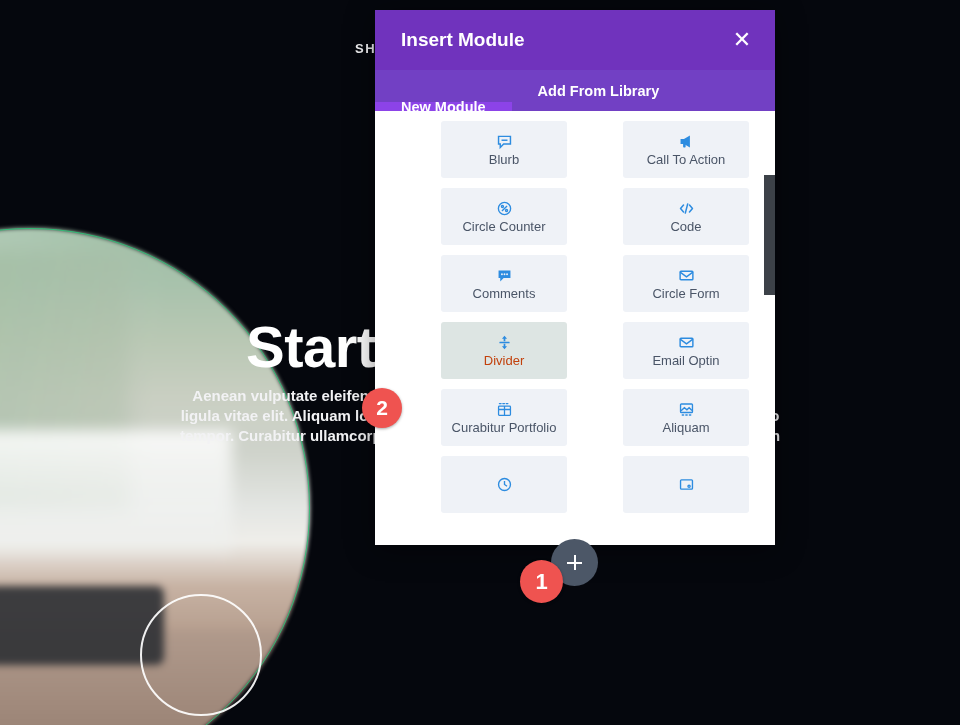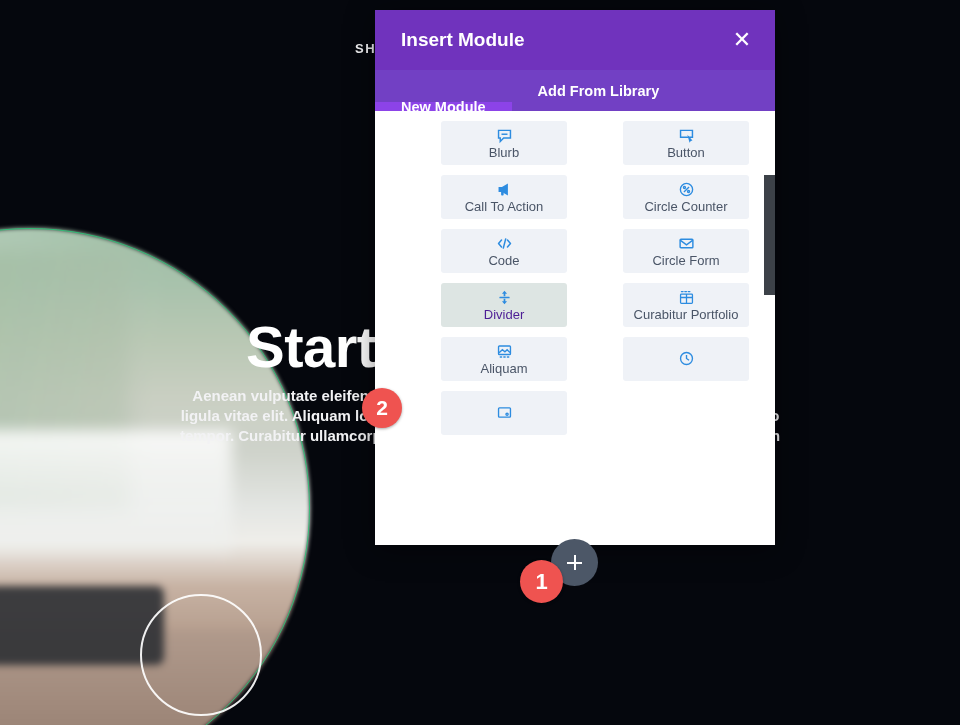--- a/index.html
+++ b/index.html
@@ -221,41 +221,41 @@
     position: absolute;
     left: 0; right: 0; top: 0;
     padding: 10px 26px 0 26px;
     display: grid;
     grid-template-columns: 1fr 1fr;
     gap: 10px 16px;
   }
   .module-tile {
     background: #eff2f7;
     border-radius: 3px;
-    height: 44px;
+    height: 57px;
     display: flex;
     flex-direction: column;
     align-items: center;
     justify-content: center;
     gap: 1px;
     cursor: pointer;
     margin-left: 40px;
   }
   .module-tile.hovered { background: #dde5e3; }
   .module-tile .m-icon {
     color: #2d8ce0;
     width: 18px; height: 18px;
     display: flex; align-items: center; justify-content: center;
   }
   .module-tile .m-icon svg { width: 17px; height: 17px; display:block; }
   .module-tile .m-label {
     font-size: 13px;
     color: #4a5567;
   }
-  .module-tile.hovered .m-label { color: #4c1d95; }
+  .module-tile.hovered .m-label { color: #c2410c; }
 
   
   .modal-scrollbar {
     position: absolute;
     right: 0; top: 0;
     width: 11px; height: 100%;
     background: transparent;
   }
   .modal-scrollthumb {
     position: absolute;
@@ -369,29 +369,20 @@
         <div class="module-tile">
           <span class="m-icon">
             <svg viewBox="0 0 20 20" fill="none" stroke="currentColor" stroke-width="1.7">
               <path d="M3 4h14v9H9l-4 4v-4H3z"></path>
                 <path d="M6.5 8.5h7" stroke-width="1.7"></path>
             </svg>
           </span>
           <span class="m-label">Blurb</span>
         </div>
 
-        <div class="module-tile">
-          <span class="m-icon">
-            <svg viewBox="0 0 20 20" fill="none" stroke="currentColor" stroke-width="1.7">
-              <path d="M3 4h14v8H3z"></path>
-                <path d="M11 9l6 7-2 .4-1.4 2.2L11 9z" fill="currentColor" stroke="none"></path>
-            </svg>
-          </span>
-          <span class="m-label">Button</span>
-        </div>
 
         <div class="module-tile">
           <span class="m-icon">
             <svg viewBox="0 0 20 20" fill="currentColor">
               <path d="M3 7h4l7-4v14l-7-4H3z"></path>
                 <rect x="6" y="11" width="3" height="6" rx="1"></rect>
             </svg>
           </span>
           <span class="m-label">Call To Action</span>
         </div>
@@ -412,20 +403,31 @@
           <span class="m-icon">
             <svg viewBox="0 0 20 20" fill="none" stroke="currentColor" stroke-width="1.8" stroke-linecap="round" stroke-linejoin="round">
               <path d="M6.5 6L3 10l3.5 4"></path>
                 <path d="M13.5 6L17 10l-3.5 4"></path>
                 <path d="M11.4 4.6L8.6 15.4"></path>
             </svg>
           </span>
           <span class="m-label">Code</span>
         </div>
 
+        <div class="module-tile">
+          <span class="m-icon">
+            <svg viewBox="0 0 20 20" fill="currentColor">
+              <path d="M3 4h14v9H9l-4 4v-4H3z"></path>
+              <circle cx="7" cy="8.5" r="1.1" fill="#eff2f7"></circle>
+              <circle cx="10" cy="8.5" r="1.1" fill="#eff2f7"></circle>
+              <circle cx="13" cy="8.5" r="1.1" fill="#eff2f7"></circle>
+            </svg>
+          </span>
+          <span class="m-label">Comments</span>
+        </div>
 
         <div class="module-tile">
           <span class="m-icon">
             <svg viewBox="0 0 20 20" fill="none" stroke="currentColor" stroke-width="1.7">
               <rect x="2.5" y="5" width="15" height="10" rx="1"></rect>
                 <path d="M2.5 6l7.5 5.5L17.5 6"></path>
             </svg>
           </span>
           <span class="m-label">Circle Form</span>
         </div>
@@ -435,20 +437,29 @@
           <span class="m-icon">
             <svg viewBox="0 0 20 20" fill="currentColor">
               <path d="M10 2l3 3.5h-2v3h-2v-3H7L10 2z"></path>
               <rect x="4" y="9.2" width="12" height="1.8" rx="0.4"></rect>
               <path d="M10 18l-3-3.5h2v-3h2v3h2L10 18z"></path>
             </svg>
           </span>
           <span class="m-label">Divider</span>
         </div>
 
+        <div class="module-tile">
+          <span class="m-icon">
+            <svg viewBox="0 0 20 20" fill="none" stroke="currentColor" stroke-width="1.7">
+              <rect x="2.5" y="5" width="15" height="10" rx="1"></rect>
+                <path d="M2.5 6l7.5 5.5L17.5 6"></path>
+            </svg>
+          </span>
+          <span class="m-label">Email Optin</span>
+        </div>
 
         <div class="module-tile">
           <span class="m-icon">
             <svg viewBox="0 0 20 20" fill="none" stroke="currentColor" stroke-width="1.5">
               <path d="M4 3h2M8 3h2M12 3h2" stroke-linecap="round"></path>
               <rect x="3" y="6" width="14" height="11" rx="1"></rect>
               <path d="M3 10h14M10 6v11"></path>
             </svg>
           </span>
           <span class="m-label">Curabitur Portfolio</span>

